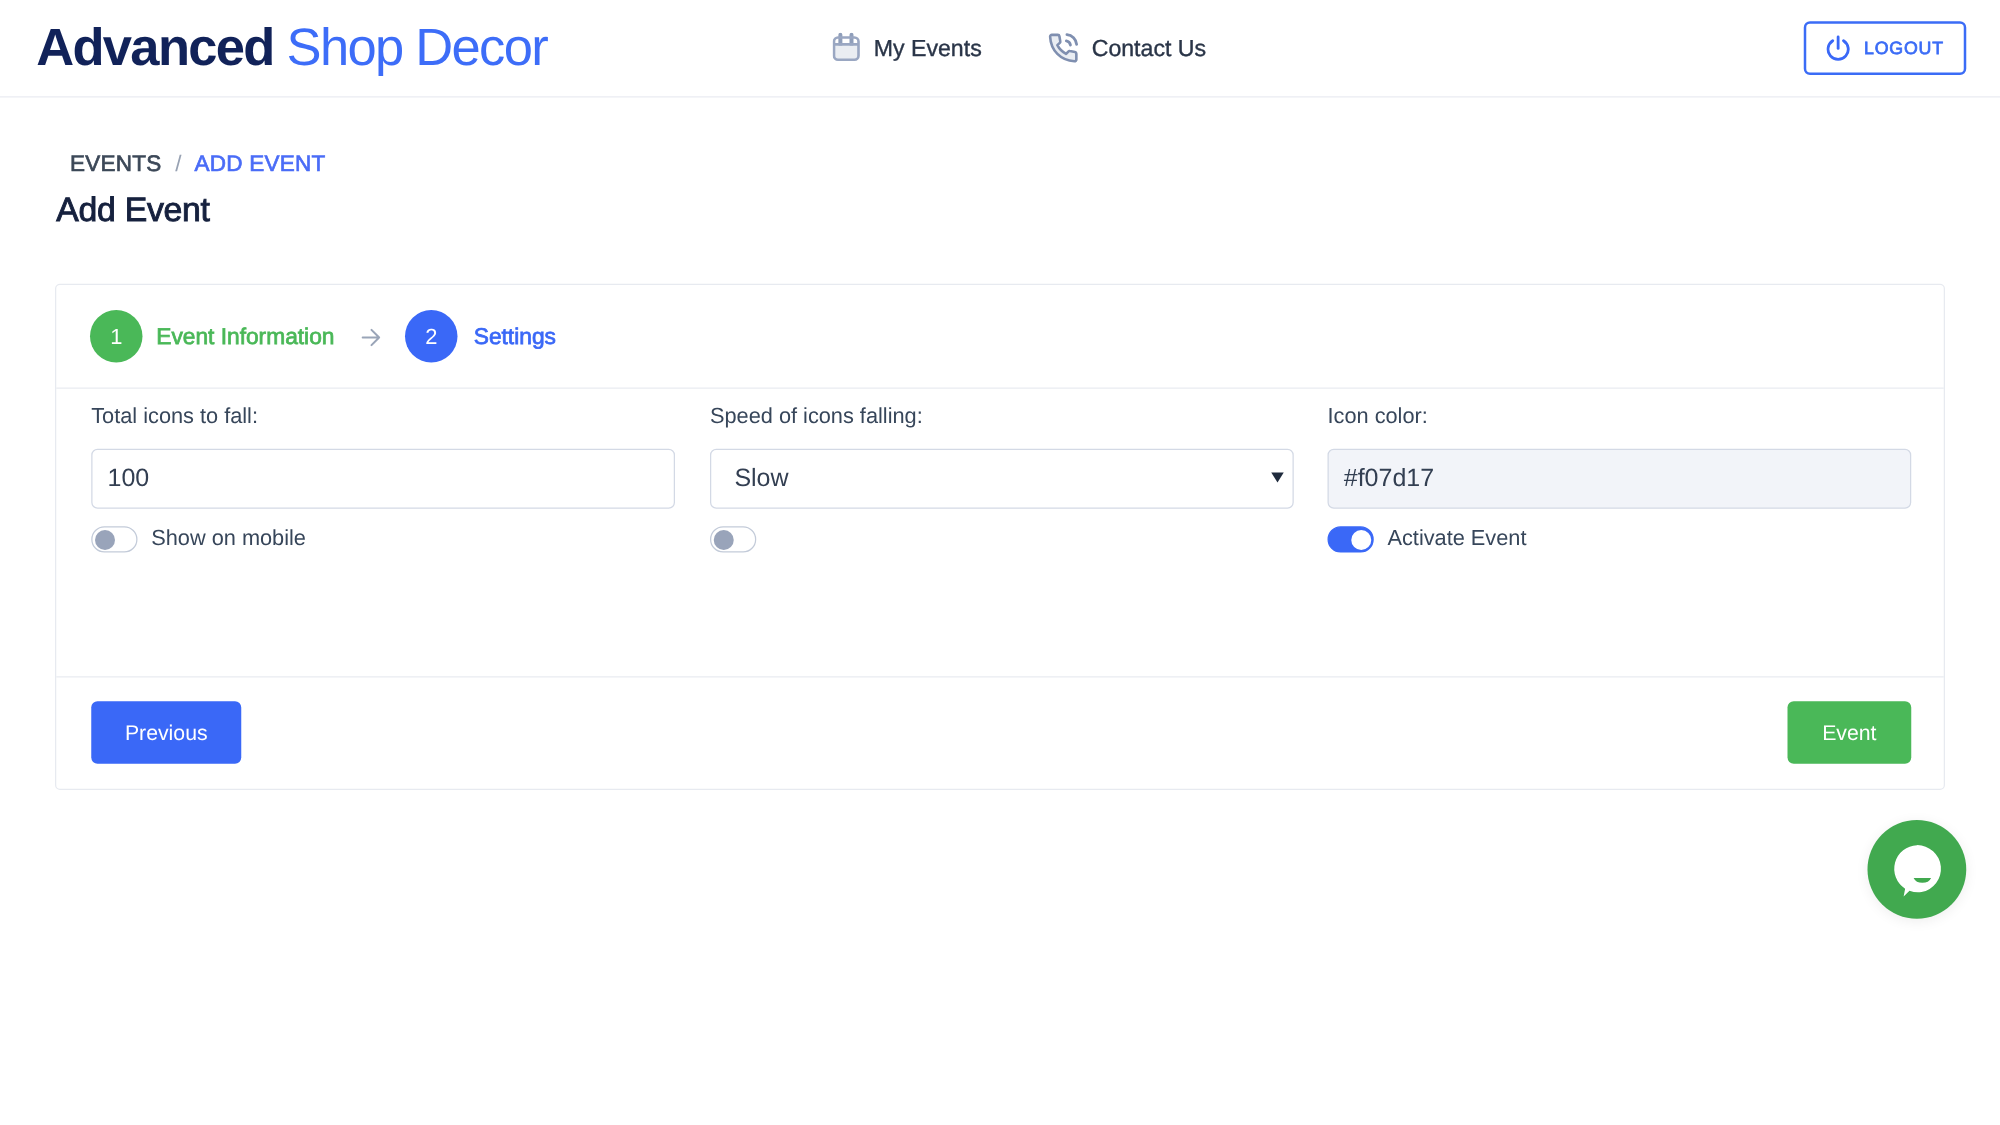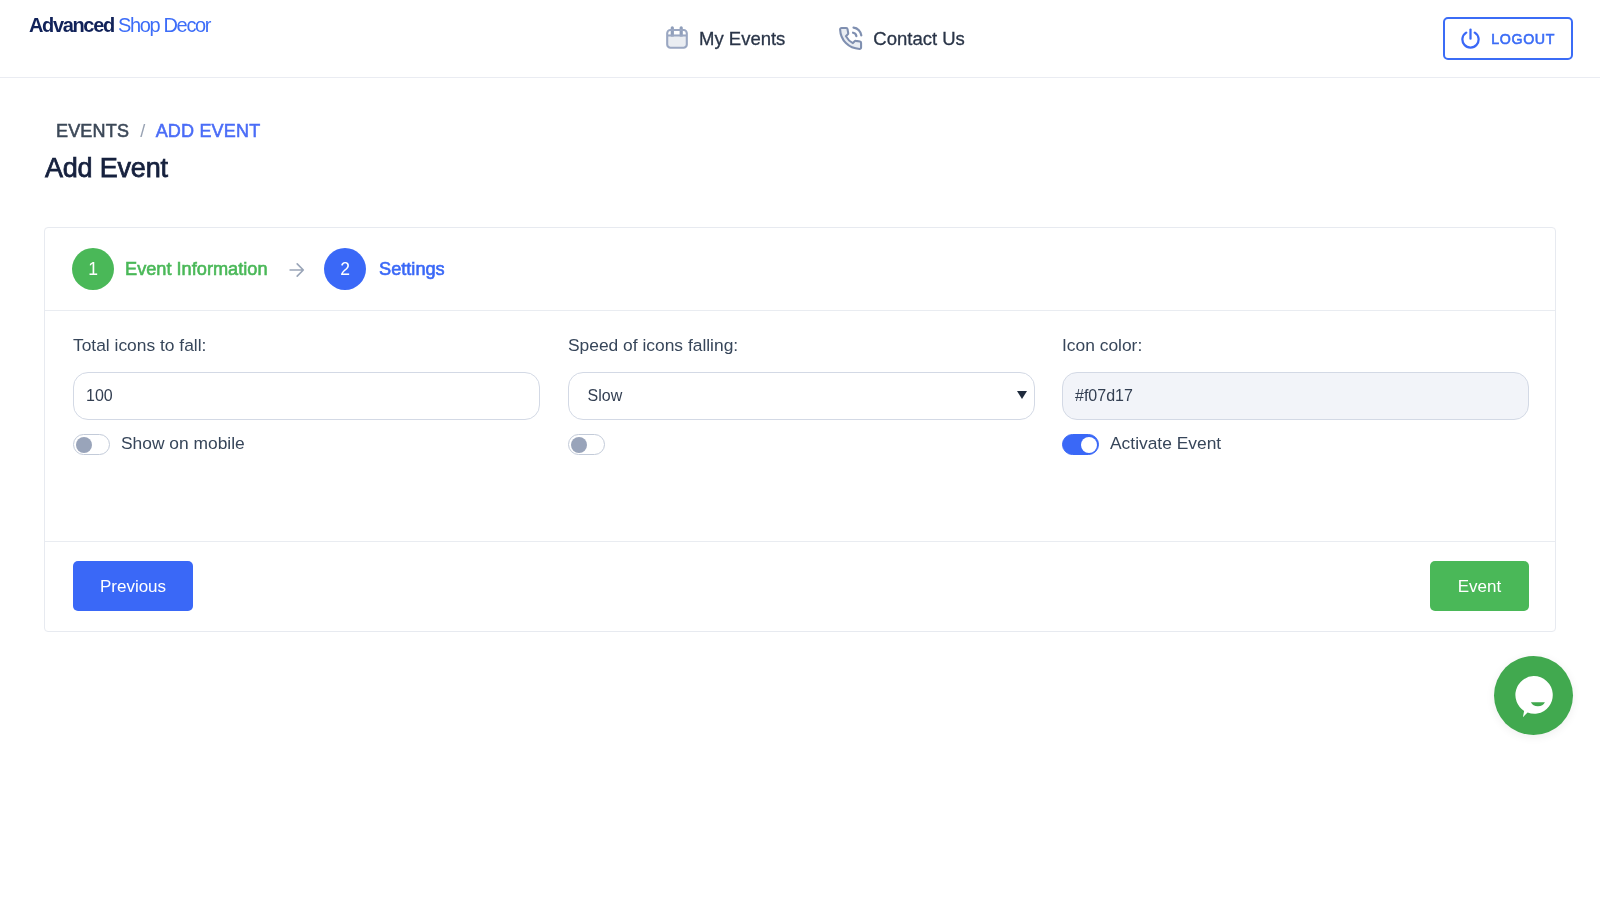--- a/index.html
+++ b/index.html
@@ -15,21 +15,21 @@
   }
 
   
   .site-header{
     position:absolute; left:0; top:0;
     height:78px; width:1600px;
     border-bottom:1px solid #eaecf2;
   }
   .brand{
     position:absolute; left:29px; top:14px;
-    font-size:20px; letter-spacing:-1.35px;
+    font-size:42px; letter-spacing:-1.35px;
     white-space:nowrap;
   }
   .brand .b1{ color:#112259; font-weight:bold; }
   .brand .b2{ color:#3d6df8; font-weight:400; }
 
   .mainnav{
     position:absolute; left:666px; top:0; height:77px;
     display:flex; align-items:center;
   }
   .navitem{ display:flex; align-items:center; text-decoration:none; }
@@ -86,28 +86,28 @@
     color:#fff; font-size:17.5px; font-weight:400;
   }
   .step .bullet.green{ background:#4ab858; }
   .step .bullet.blue{ background:#3a68f7; }
   .step .stitle{ font-size:18.2px; font-weight:400; margin-left:13px; white-space:nowrap; -webkit-text-stroke:0.6px; }
   .step .stitle.green{ color:#4ab858;margin-left:11px; }
   .step .stitle.blue{ color:#3a68f7; }
   .step-arrow{ position:absolute; left:244px; top:34px; line-height:0; }
 
   
-  .form-area{ position:absolute; left:0; top:81px; width:1510px; height:229px; }
+  .form-area{ position:absolute; left:0; top:68px; width:1510px; height:229px; }
   .fieldlabel{
     position:absolute; font-size:17.4px; color:#37465a; white-space:nowrap;
   }
   .inp{
     position:absolute; height:48px; padding-bottom:2px;
-    border:1px solid #d3d9e5; border-radius:15px;
-    padding:10px 12px; font-size:16px; color:#333f52;
+    border:1px solid #d3d9e5; border-radius:5px;
+    padding:10px 12px; font-size:20px; color:#333f52;
     font-family:"Liberation Sans", sans-serif;
     background:#fff; outline:none;
   }
   .inp.readonly{ background:#f2f4f9; border-color:#d3d9e5; }
   .caret{
     position:absolute;
     width:0;height:0;
     border-left:5px solid transparent;
     border-right:5px solid transparent;
     border-top:8px solid #1f2b3d;

